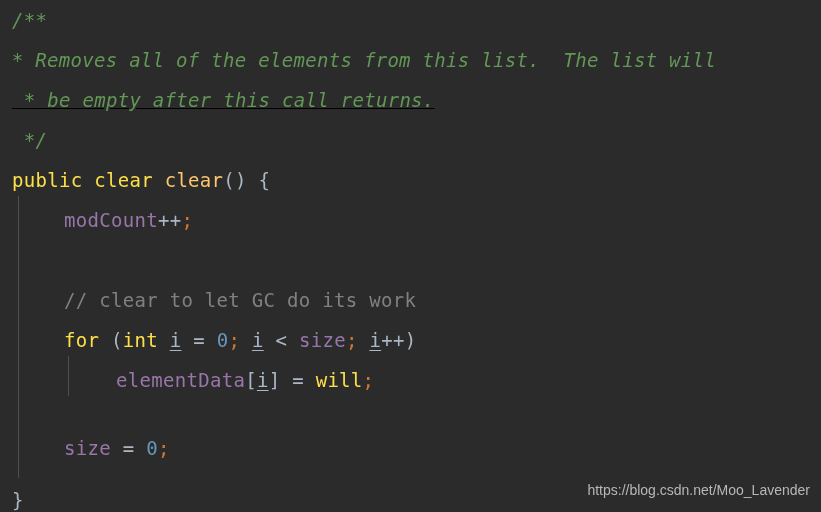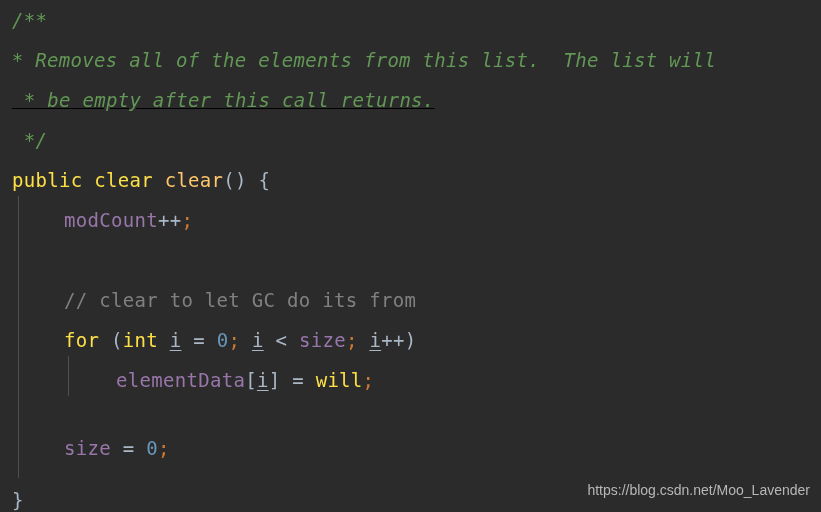--- a/index.html
+++ b/index.html
@@ -61,21 +61,21 @@
 
 <div id="editor">
   <div id="code-lines">
       <div class="code-line" style="top: 0px; left: 12px;"><span class="tok-doc">/**</span></div>
       <div class="code-line" style="top: 40px; left: 0;"><span class="tok-doc"> * Removes all of the elements from this list.  The list will</span></div>
       <div class="code-line" style="top: 80px; left: 12px; text-decoration: underline;"><span class="tok-doc"> * be empty after this call returns.</span></div>
       <div class="code-line" style="top: 120px; left: 12px;"><span class="tok-doc"> */</span></div>
       <div class="code-line" style="top: 160px; left: 12px;"><span class="tok-keyword">public</span><span class="tok-punct"> </span><span class="tok-keyword">clear</span><span class="tok-punct"> </span><span class="tok-method">clear</span><span class="tok-punct">()</span><span class="tok-punct"> </span><span class="tok-brace">{</span></div>
       <div class="code-line" style="top: 200px; left: 64px; text-align: right;"><span class="tok-field">modCount</span><span class="tok-op">++</span><span class="tok-semi">;</span></div>
       <div class="code-line" style="top: 240px; left: 12px;"></div>
-      <div class="code-line" style="top: 280px; left: 64px;"><span class="tok-comment">// clear to let GC do its from</span></div>
+      <div class="code-line" style="top: 280px; left: 64px;"><span class="tok-comment">// clear to let GC do its work</span></div>
       <div class="code-line" style="top: 320px; left: 64px;"><span class="tok-keyword">for</span><span class="tok-punct"> </span><span class="tok-punct">(</span><span class="tok-keyword">int</span><span class="tok-punct"> </span><span class="tok-local">i</span><span class="tok-punct"> </span><span class="tok-op">=</span><span class="tok-punct"> </span><span class="tok-number">0</span><span class="tok-semi">;</span><span class="tok-punct"> </span><span class="tok-local">i</span><span class="tok-punct"> </span><span class="tok-op">&lt;</span><span class="tok-punct"> </span><span class="tok-field">size</span><span class="tok-semi">;</span><span class="tok-punct"> </span><span class="tok-local">i</span><span class="tok-op">++</span><span class="tok-punct">)</span></div>
       <div class="code-line" style="top: 360px; left: 116px;"><span class="tok-field">elementData</span><span class="tok-punct">[</span><span class="tok-local">i</span><span class="tok-punct">]</span><span class="tok-punct"> </span><span class="tok-op">=</span><span class="tok-punct"> </span><span class="tok-keyword">will</span><span class="tok-semi">;</span></div>
       <div class="code-line" style="top: 400px; left: 12px;"></div>
       <div class="code-line" style="top: 428px; left: 64px;"><span class="tok-field">size</span><span class="tok-punct"> </span><span class="tok-op">=</span><span class="tok-punct"> </span><span class="tok-number">0</span><span class="tok-semi">;</span></div>
       <div class="code-line" style="top: 480px; left: 12px;"><span class="tok-brace">}</span></div>
     </div>
   <div id="guides">
       <div class="indent-guide" style="left: 18px; top: 196px; height: 282px;"></div>
       <div class="indent-guide" style="left: 68px; top: 356px; height: 40px;"></div>
     </div>

